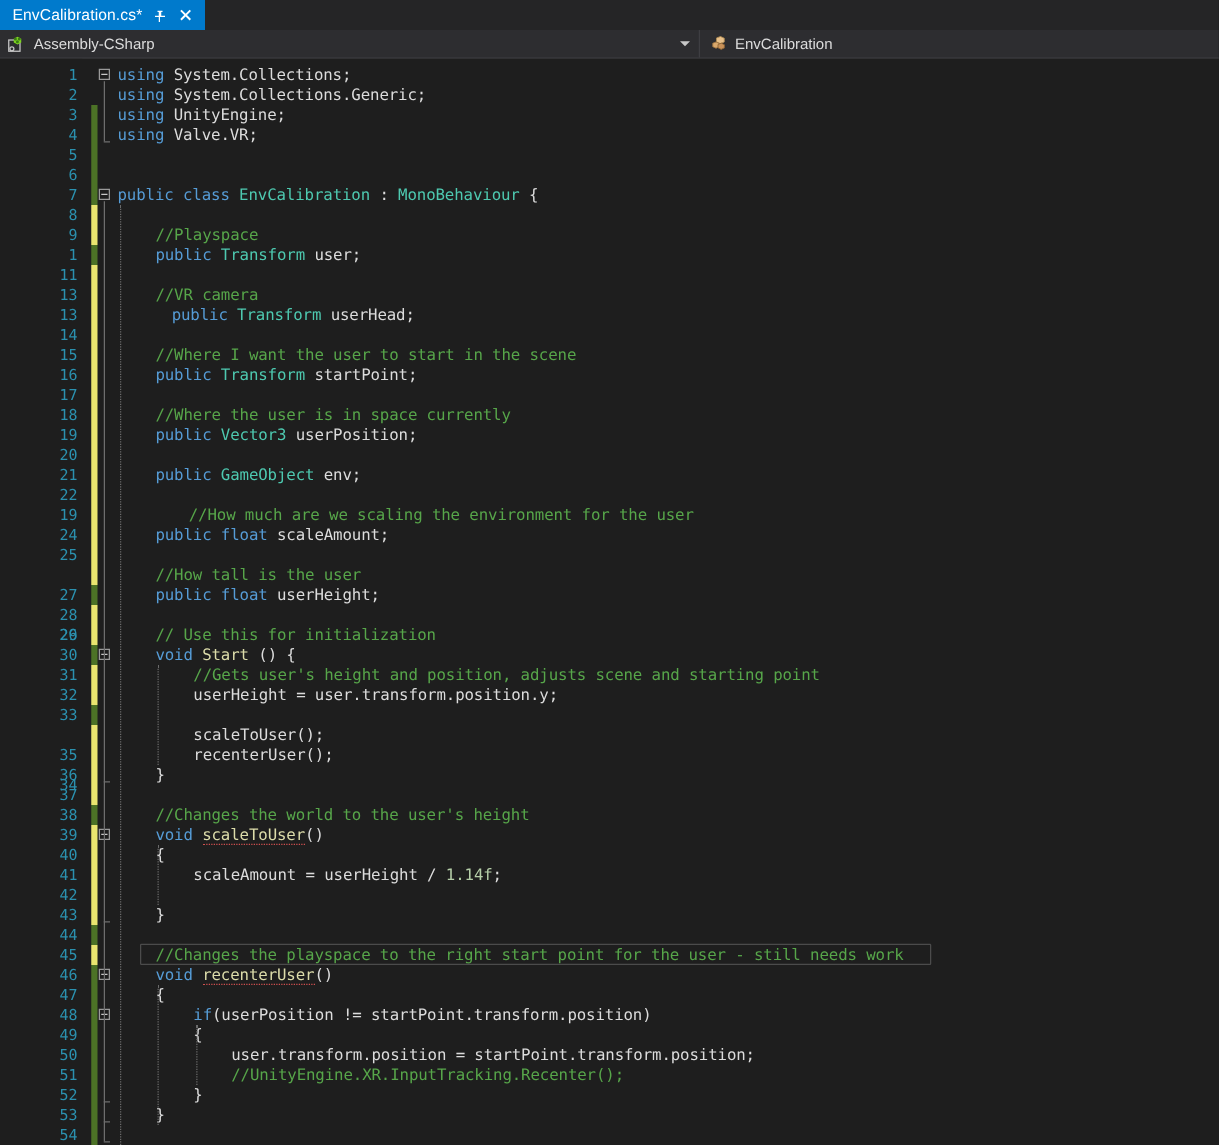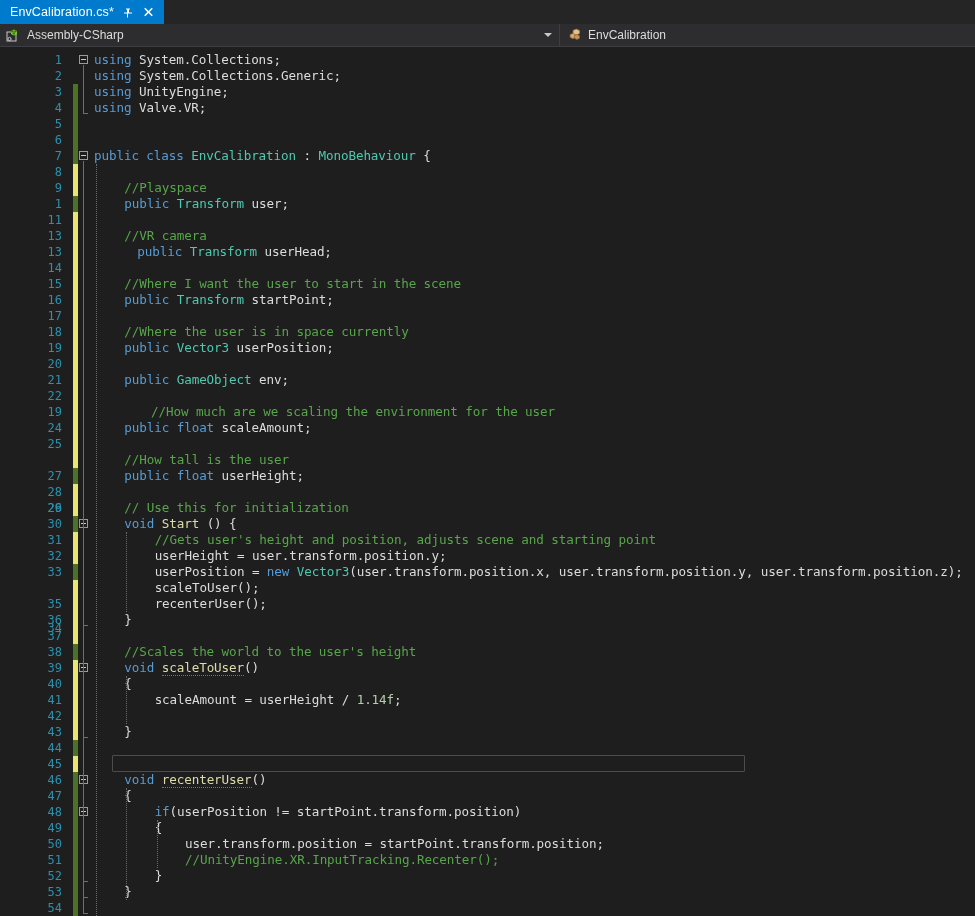--- a/index.html
+++ b/index.html
@@ -269,31 +269,31 @@
         <div class="codeline" style="top: 357px; left: 28px; margin-left: 29px;"><span class="cmt">//How much are we scaling the environment for the user</span></div>
         <div class="codeline" style="top: 373px; left: 30.32px;"><span class="kw">public float</span><span class="pl"> scaleAmount;</span></div>
         <div class="codeline" style="top: 389px; left: 0px;"></div>
         <div class="codeline" style="top: 405px; left: 30.32px;"><span class="cmt">//How tall is the user</span></div>
         <div class="codeline" style="top: 421px; left: 30.32px;"><span class="kw">public float</span><span class="pl"> userHeight;</span></div>
         <div class="codeline" style="top: 437px; left: 0px;"></div>
         <div class="codeline" style="top: 453px; left: 30.32px;"><span class="cmt">// Use this for initialization</span></div>
         <div class="codeline" style="top: 469px; left: 30.32px;"><span class="kw">void </span><span class="mth">Start</span><span class="pl"> () {</span></div>
         <div class="codeline" style="top: 485px; left: 60.64px;"><span class="cmt">//Gets user's height and position, adjusts scene and starting point</span></div>
         <div class="codeline" style="top: 501px; left: 60.64px;"><span class="pl">userHeight = user.transform.position.y;</span></div>
-        <div class="codeline" style="top: 517px; left: 60.64px;"><span class="pl">userPosition = </span><span class="kw">new</span><span class="pl"> </span><span class="type">Vector3</span><span class="pl">(user.transform.position.x, user.transform.position.y, user.transform.position.z);</span></div>
         <div class="codeline" style="top: 533px; left: 60.64px;"><span class="pl">scaleToUser();</span></div>
         <div class="codeline" style="top: 549px; left: 60.64px;"><span class="pl">recenterUser();</span></div>
         <div class="codeline" style="top: 565px; left: 30.32px;"><span class="pl">}</span></div>
         <div class="codeline" style="top: 581px; left: 0px;"></div>
-        <div class="codeline" style="top: 597px; left: 30.32px;"><span class="cmt">//Scales the world to the user's height</span></div>
+        <div class="codeline" style="top: 597px; left: 30.32px;"><span class="cmt">//Changes the world to the user's height</span></div>
         <div class="codeline" style="top: 613px; left: 30.32px;"><span class="kw">void </span><span class="mth rename">scaleToUser</span><span class="pl">()</span></div>
         <div class="codeline" style="top: 629px; left: 30.32px;"><span class="pl">{</span></div>
         <div class="codeline" style="top: 645px; left: 60.64px;"><span class="pl">scaleAmount = userHeight / </span><span class="num">1.14f</span><span class="pl">;</span></div>
         <div class="codeline" style="top: 677px; left: 30.32px;"><span class="pl">}</span></div>
         <div class="codeline" style="top: 693px; left: 0px;"></div>
+        <div class="codeline" style="top: 709px; left: 30.32px;"><span class="cmt">//Changes the playspace to the right start point for the user - still needs work</span></div>
         <div class="codeline" style="top: 725px; left: 30.32px;"><span class="kw">void </span><span class="mth rename">recenterUser</span><span class="pl">()</span></div>
         <div class="codeline" style="top: 741px; left: 30.32px;"><span class="pl">{</span></div>
         <div class="codeline" style="top: 757px; left: 60.64px;"><span class="kw">if</span><span class="pl">(userPosition != startPoint.transform.position)</span></div>
         <div class="codeline" style="top: 773px; left: 60.64px;"><span class="pl">{</span></div>
         <div class="codeline" style="top: 789px; left: 90.96px;"><span class="pl">user.transform.position = startPoint.transform.position;</span></div>
         <div class="codeline" style="top: 805px; left: 90.96px;"><span class="cmt">//UnityEngine.XR.InputTracking.Recenter();</span></div>
         <div class="codeline" style="top: 821px; left: 60.64px;"><span class="pl">}</span></div>
         <div class="codeline" style="top: 837px; left: 30.32px;"><span class="pl">}</span></div>
         <div class="codeline" style="top: 853px; left: 0px;"></div>
         <div class="caretline" style="top: 708px; left: 18.32px; width: 632.4px;"></div>

